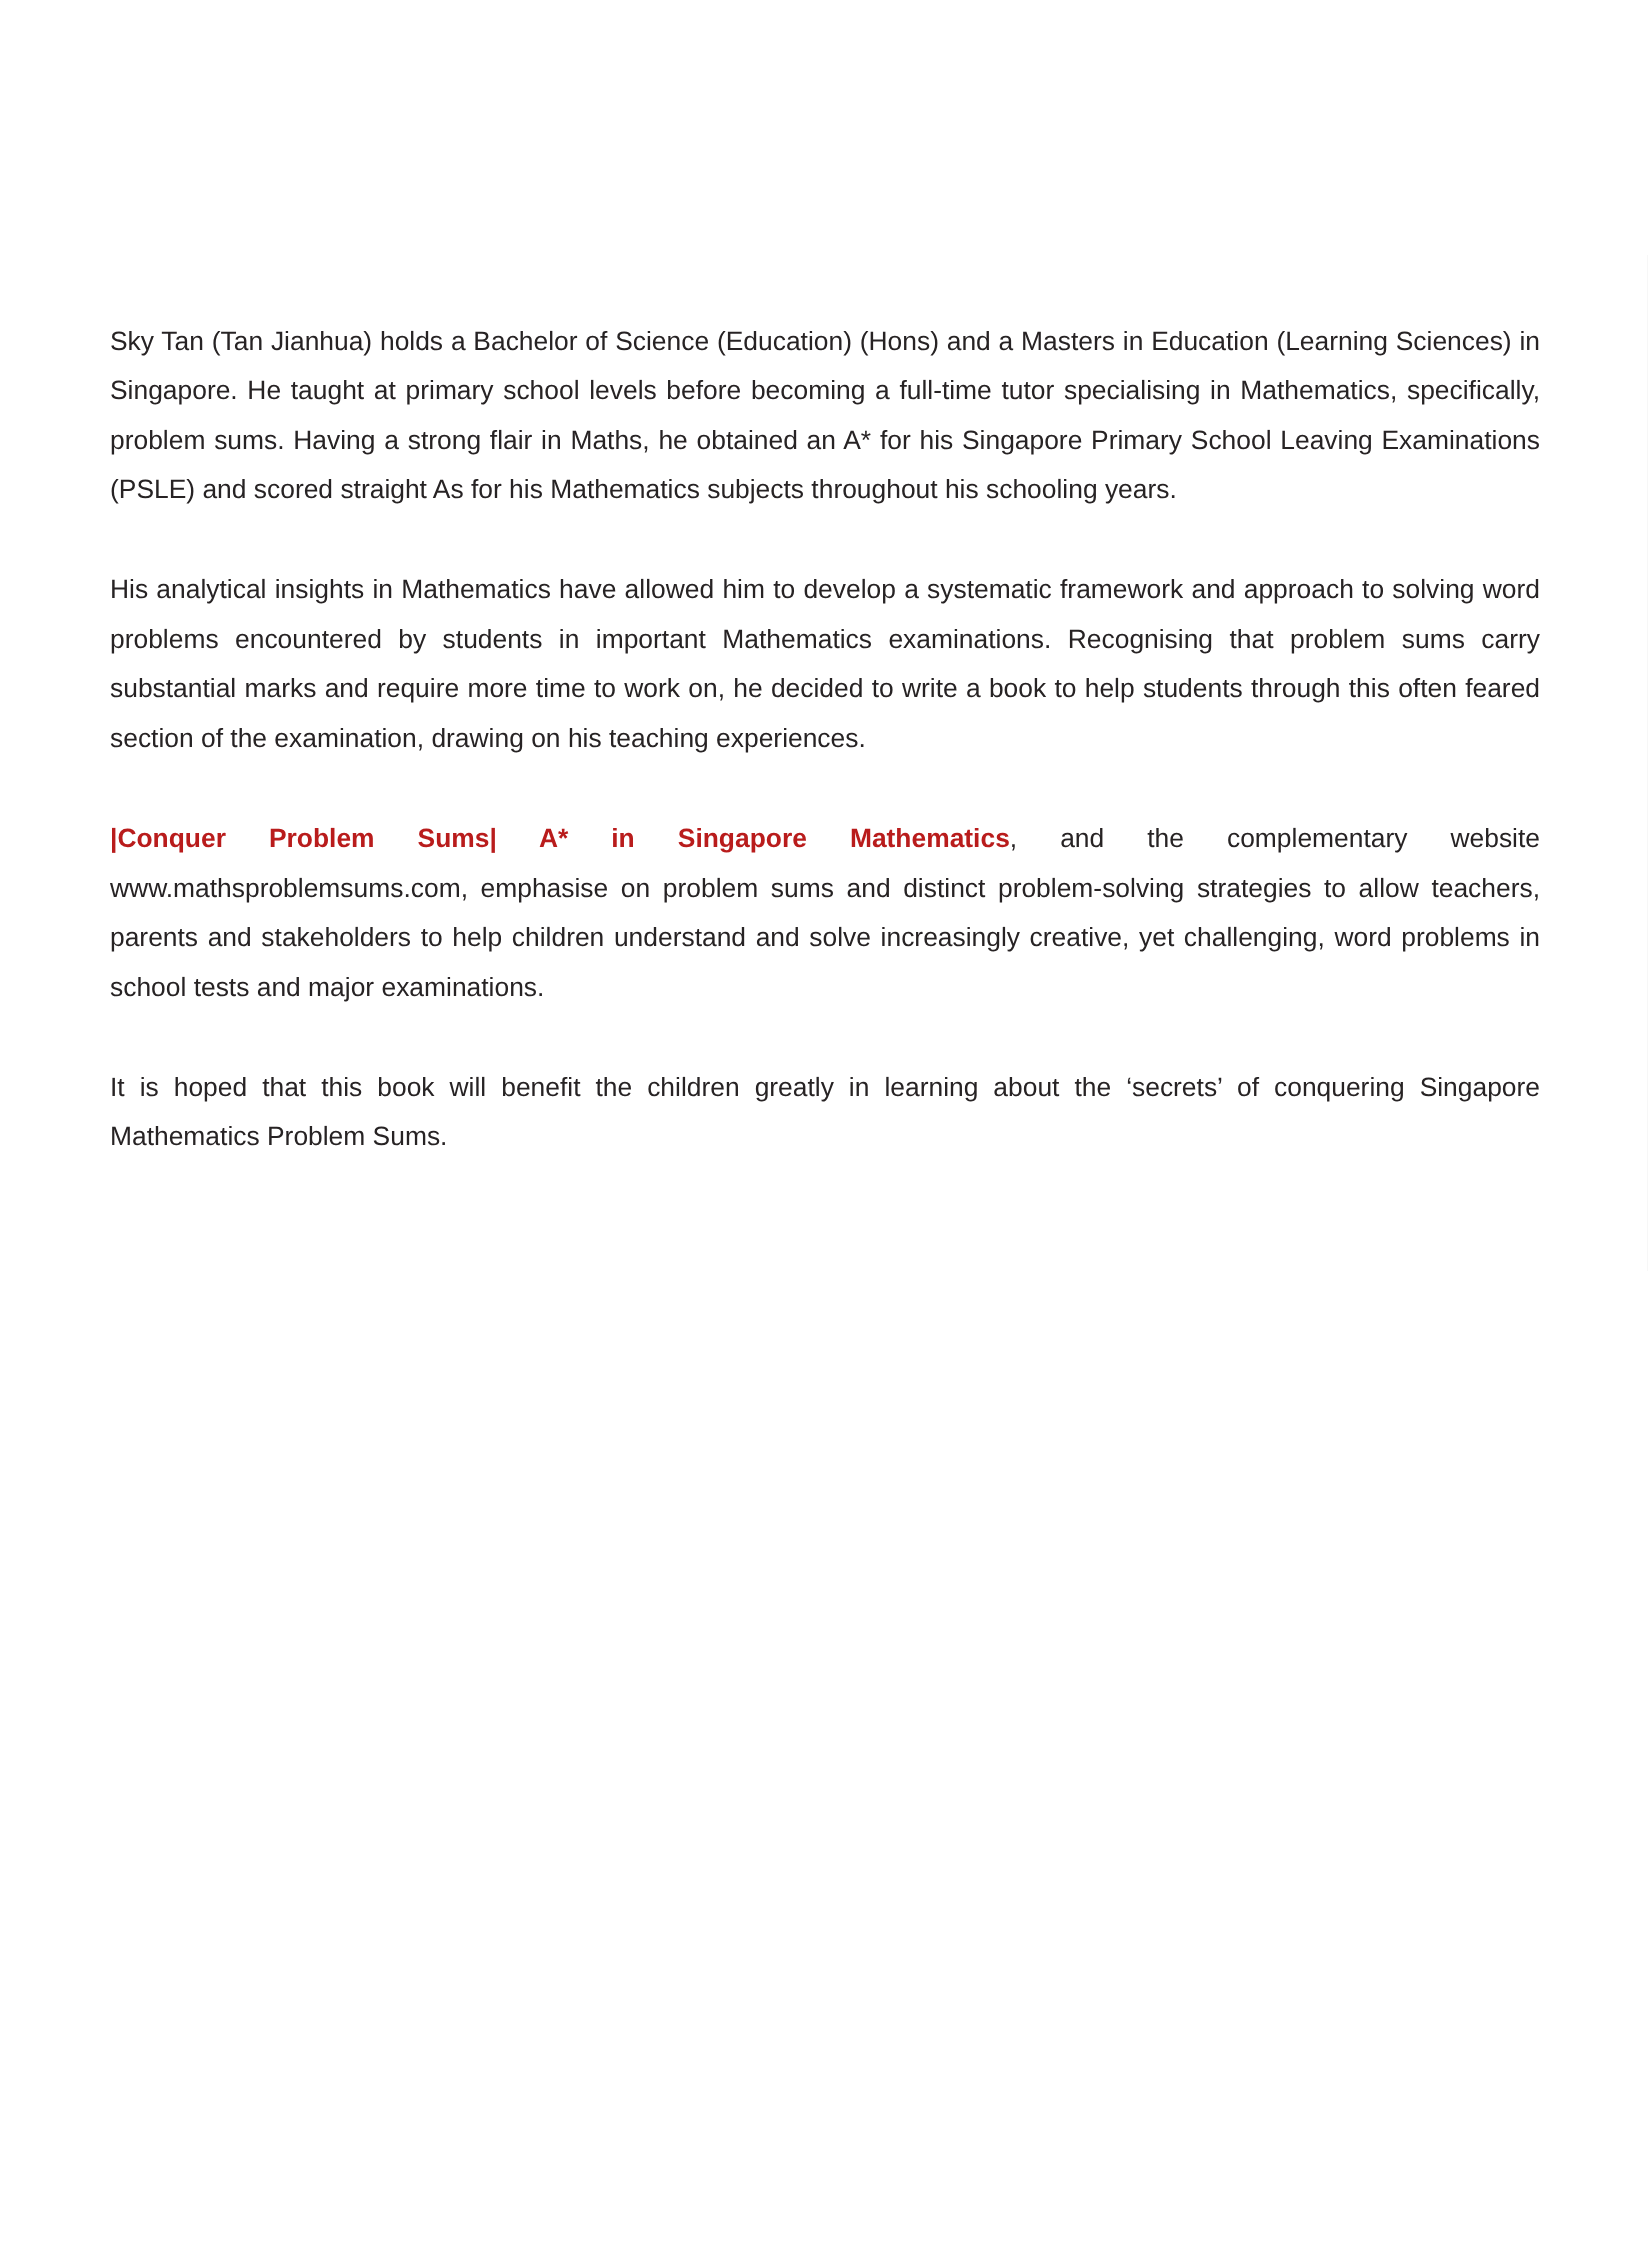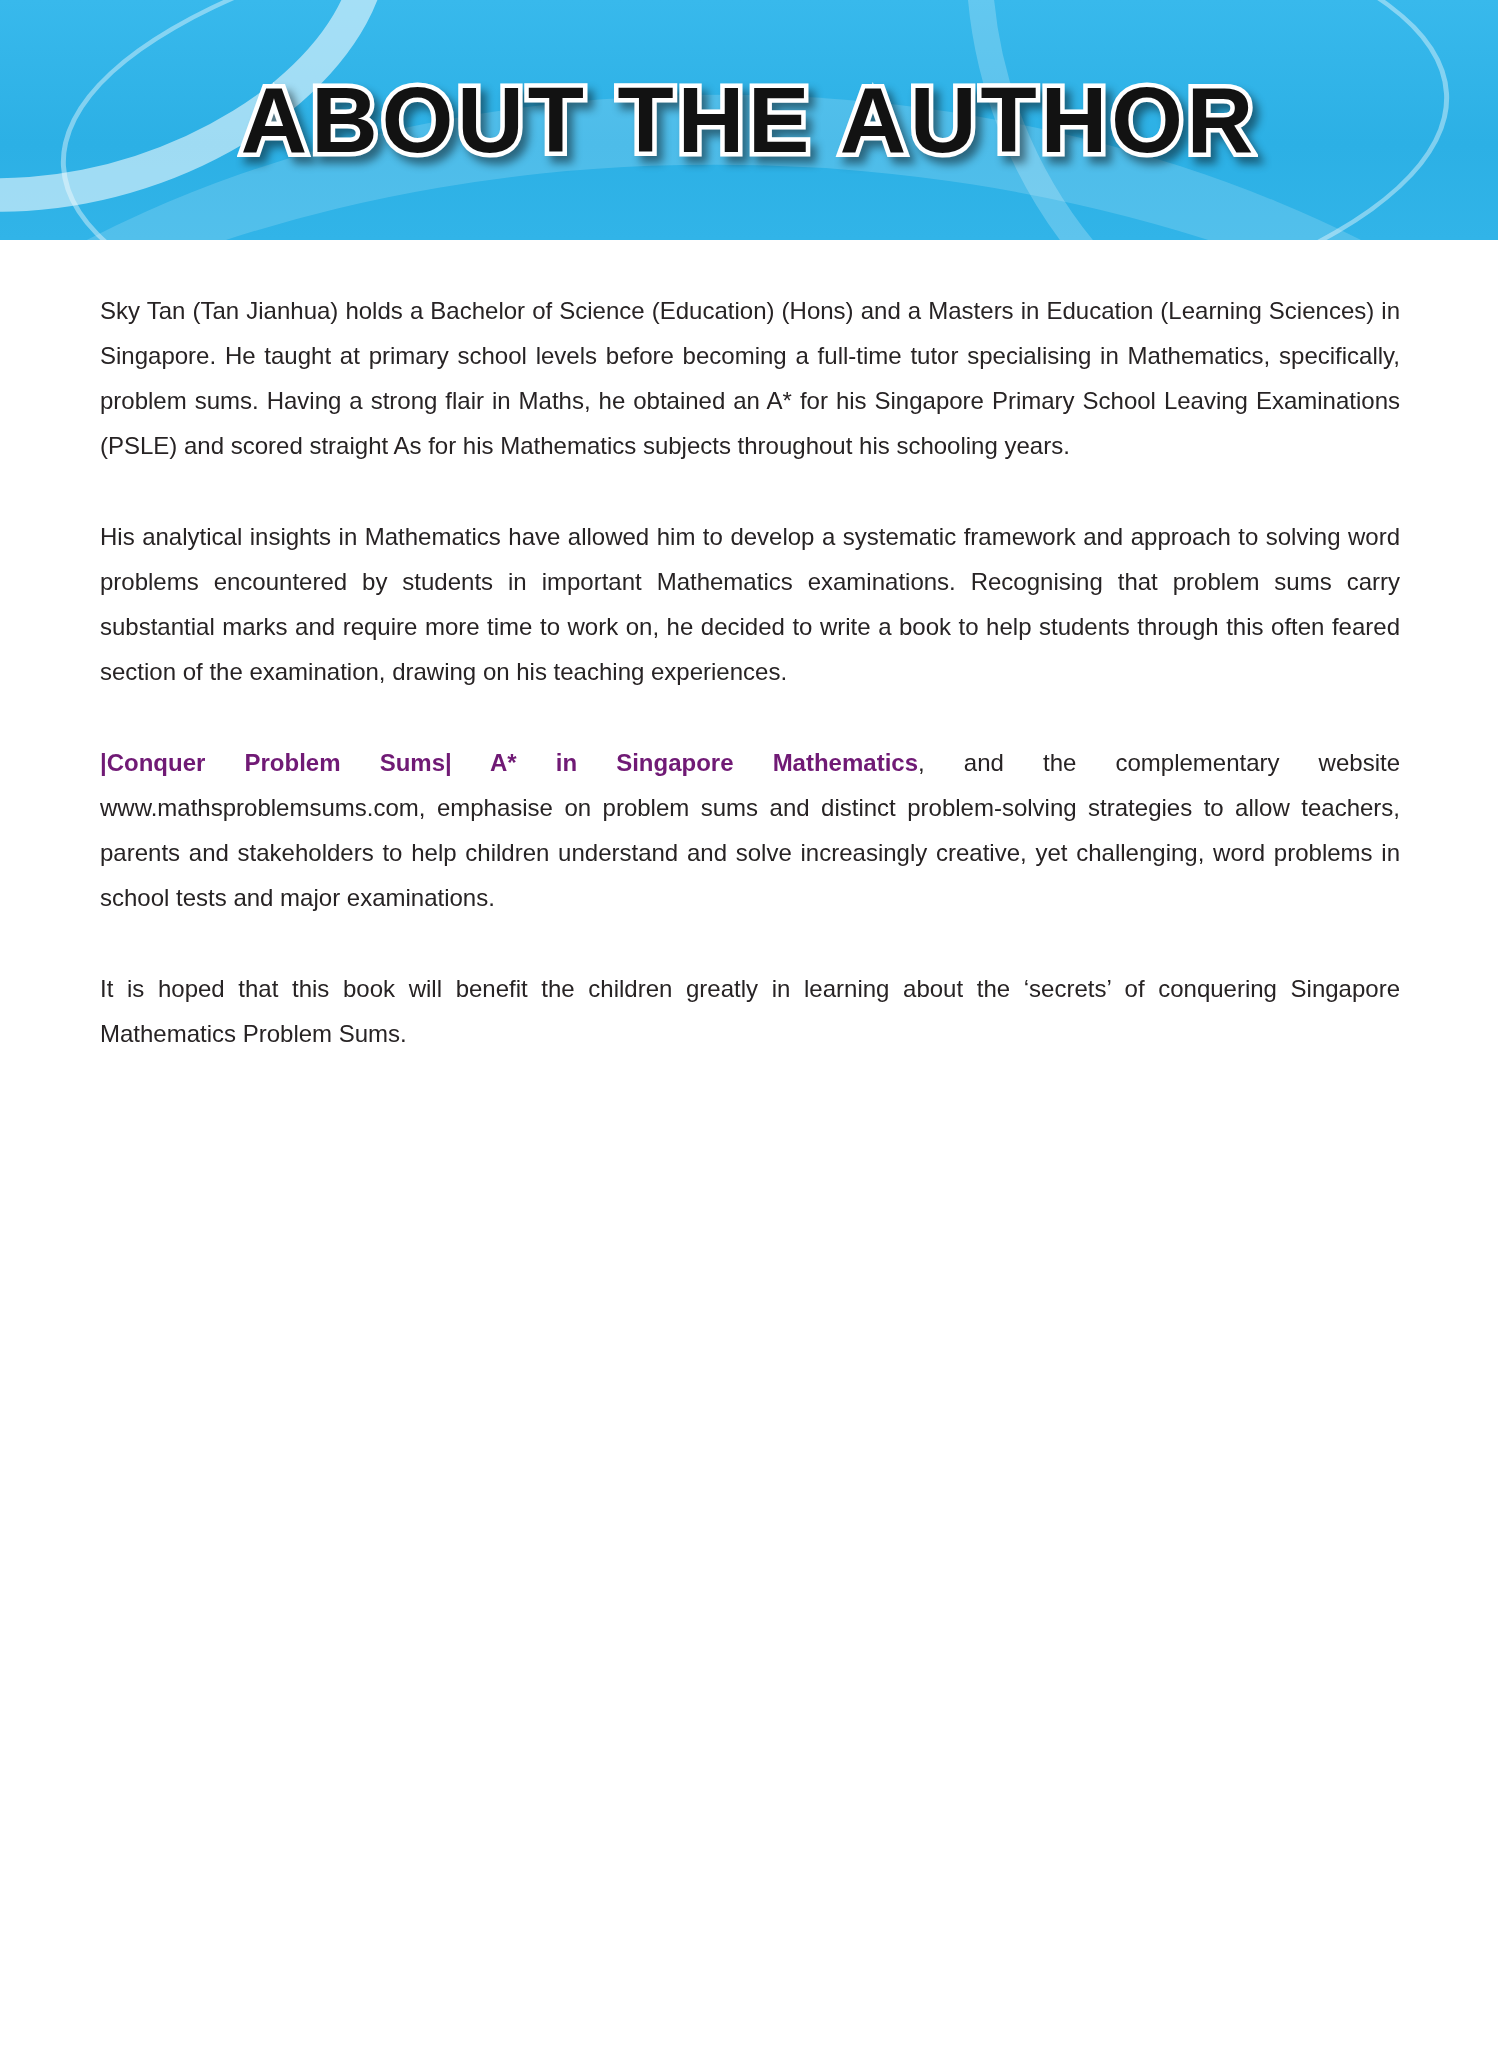--- a/index.html
+++ b/index.html
@@ -81,35 +81,28 @@
   }
   .content p {
     margin: 0 0 46px 0;
     font-size: 24px;
     line-height: 45px;
     text-align: justify;
     color: #272324;
   }
   .accent-lead {
     font-weight: bold;
-    color: #701a75;
+    color: #b91c1c;
   }
 </style>
 </head>
 <body>
 
 <div class="page">
 
-  <div class="header">
-    <div class="swirl ring"></div>
-    <div class="swirl sweep"></div>
-    <div class="swirl corner"></div>
-    <div class="swirl right"></div>
-    <h1 class="page-title">ABOUT THE AUTHOR</h1>
-  </div>
 
   <div class="content">
 
     <p>
       <span>Sky Tan (Tan Jianhua) holds a Bachelor of Science (Education) (Hons) and a Masters in Education (Learning Sciences) in Singapore. He taught at primary school levels before becoming a full-time tutor specialising in Mathematics, specifically, problem sums. Having a strong flair in Maths, he obtained an A* for his Singapore Primary School Leaving Examinations (PSLE) and scored straight As for his Mathematics subjects throughout his schooling years.</span>
     </p>
 
     <p>
       <span>His analytical insights in Mathematics have allowed him to develop a systematic framework and approach to solving word problems encountered by students in important Mathematics examinations. Recognising that problem sums carry substantial marks and require more time to work on, he decided to write a book to help students through this often feared section of the examination, drawing on his teaching experiences.</span>
     </p>

